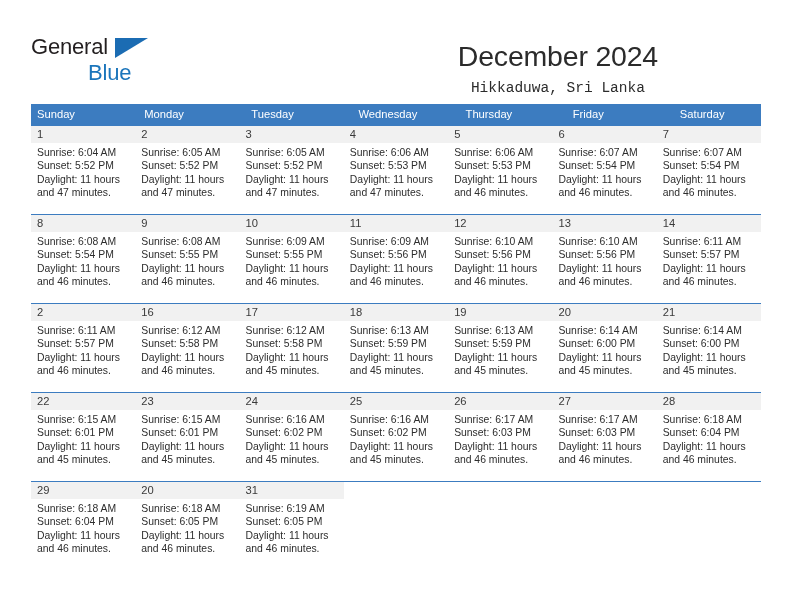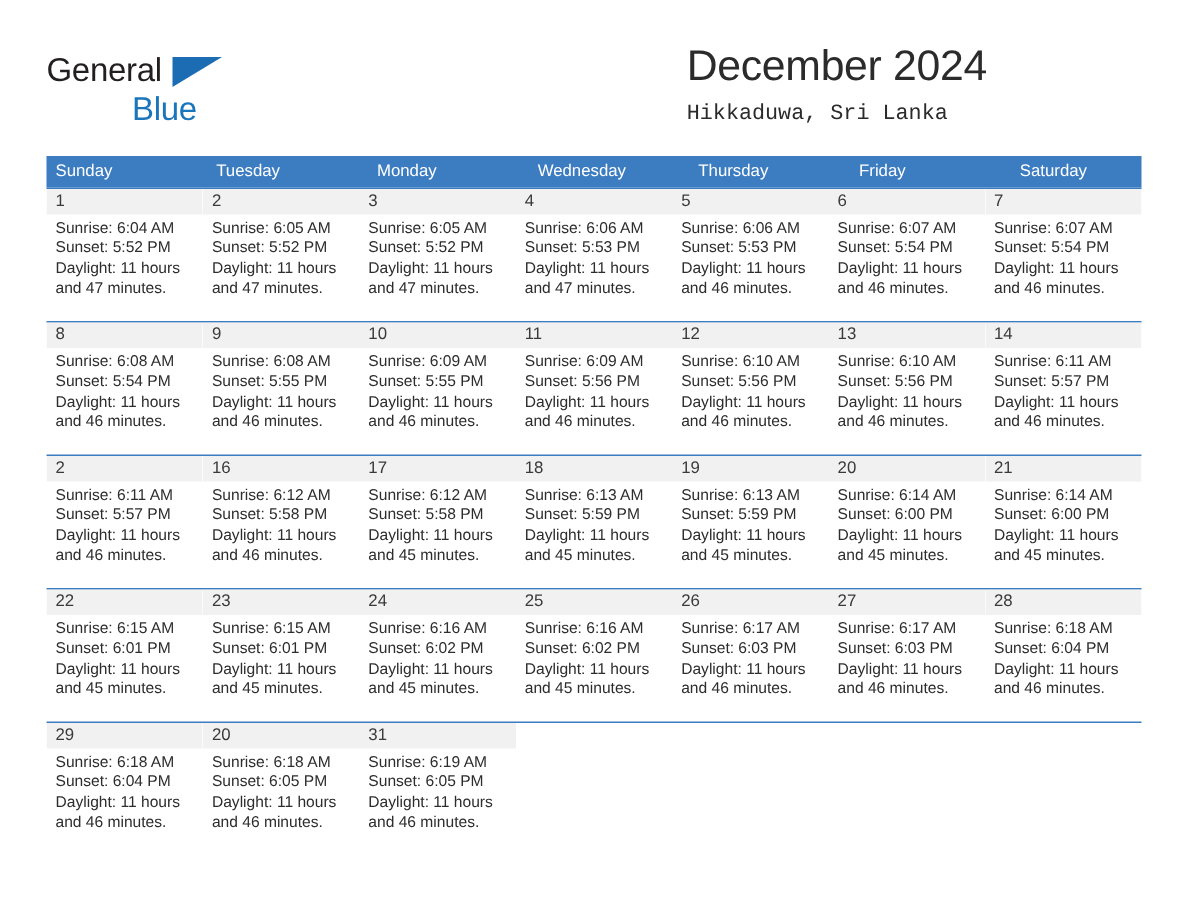--- a/index.html
+++ b/index.html
@@ -61,22 +61,22 @@
     top: 2px;
     width: 0;
     height: 0;
     border-left: 33px solid #1b6cb3;
     border-bottom: 20px solid transparent;
   }
 
   .title-block {
     position: absolute;
     right: 34px;
-    top: 30px;
-    text-align: left;
+    top: 42px;
+    text-align: center;
   }
   .cal-title {
     font-size: 28.5px;
     color: #2b2b2b;
     font-weight: normal;
     line-height: 1.05;
     margin: 0;
     letter-spacing: -0.2px;
   }
   .cal-subtitle {
@@ -169,22 +169,22 @@
       <h1 class="cal-title">December 2024</h1>
       <p class="cal-subtitle">Hikkaduwa, Sri Lanka</p>
     </div>
 
   </div>
 
   <div class="calendar">
 
     <div class="dow-row">
       <div class="dow-cell">Sunday</div>
+      <div class="dow-cell">Monday</div>
       <div class="dow-cell">Tuesday</div>
-      <div class="dow-cell">Monday</div>
       <div class="dow-cell">Wednesday</div>
       <div class="dow-cell">Thursday</div>
       <div class="dow-cell">Friday</div>
       <div class="dow-cell">Saturday</div>
     </div>
 
     <div class="week">
       <div class="day-cell">
         <div class="day-num">1</div>
         <div class="day-info">

